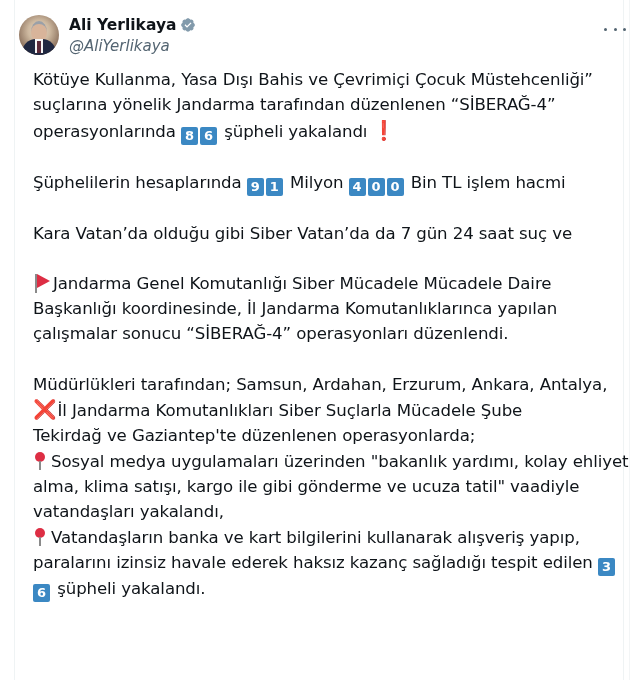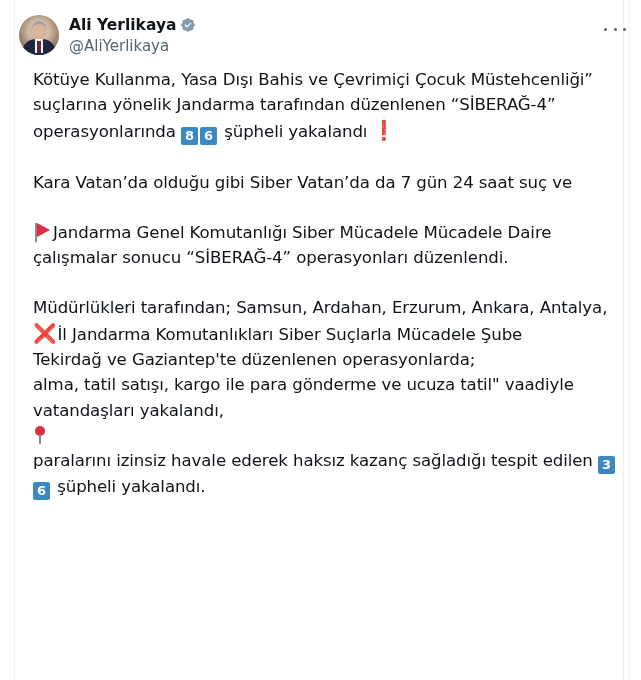--- a/index.html
+++ b/index.html
@@ -12,21 +12,21 @@
   .avatar { position: absolute; left: 0; top: 0; width: 40px; height: 40px; border-radius: 50%;
             overflow: hidden; background: radial-gradient(circle at 50% 40%, #e7d7c3 0%, #cdb89f 35%, #8e7460 70%, #5a4638 100%); }
   .avatar .face { position: absolute; left: 12px; top: 6px; width: 16px; height: 19px; border-radius: 50%;
                   background: #d8b49a; border-top: 3px solid #9aa0a8; }
   .avatar .suit { position: absolute; left: 3px; top: 24px; width: 34px; height: 20px; border-radius: 14px 14px 0 0; background: #1f2740; }
   .avatar .shirt { position: absolute; left: 16px; top: 24px; width: 8px; height: 14px; background: #f4f4f4; }
   .avatar .tie { position: absolute; left: 18px; top: 26px; width: 4px; height: 12px; background: #5b2a3a; }
   .name-row { position: absolute; left: 50px; top: 0px; display: flex; align-items: center; height: 20px; text-align: center; }
   .display-name { font-weight: bold; font-size: 15.5px; color: #0f1419; }
   .verified { display: inline-block; margin-left: 4px; width: 16px; height: 16px; }
-  .handle { position: absolute; left: 50px; top: 22px; font-size: 15px; color: #536471; }
+  .handle { position: absolute; left: 50px; top: 22px; font-size: 15px; color: #536471; font-style: italic; }
   .more { position: absolute; left: 585px; top: 7px; width: 22px; height: 14px; display: flex; align-items: center; justify-content: space-between; }
   .more span { width: 3px; height: 3px; border-radius: 50%; background: #536471; display: block; }
   .body { position: absolute; left: 33px; top: 67px; width: 590px; font-size: 16.6px; line-height: 25.3px; letter-spacing: -0.1px; }
   .para { margin: 0 0 25px 0; }
   .line { display: block; white-space: nowrap; }
   .kc { display: inline-block; width: 17px; height: 18px; background: #3b88c3; color: #fff; border-radius: 2px;
         font-weight: bold; font-size: 13px; line-height: 18px; text-align: center; vertical-align: -3px; margin-right: 2px; }
   .excl { color: #dd2e44; font-weight: bold; font-size: 19px; }
   .flag { display: inline-block; width: 18px; height: 20px; position: relative; vertical-align: -4px; margin-right: 2px; }
   .flag:before { content: ""; position: absolute; left: 2px; top: 1px; width: 2px; height: 19px; background: #8a8a8a; }
@@ -66,34 +66,37 @@
 </div>
 
 <div class="body">
   <div class="para">
     <span class="line">Kötüye Kullanma, Yasa Dışı Bahis ve Çevrimiçi Çocuk Müstehcenliği”</span>
     <span class="line">suçlarına yönelik Jandarma tarafından düzenlenen “SİBERAĞ-4”</span>
     <span class="line"><span>operasyonlarında </span><span class="kc">8</span><span class="kc">6</span><span> şüpheli yakalandı </span><span class="excl">❗</span></span>
   </div>
 
   <div class="para">
+    <span class="line"><span>Şüphelilerin hesaplarında </span><span class="kc">9</span><span class="kc">1</span><span> Milyon </span><span class="kc">4</span><span class="kc">0</span><span class="kc">0</span><span> Bin TL işlem hacmi</span></span>
   </div>
 
   <div class="para">
     <span class="line">Kara Vatan’da olduğu gibi Siber Vatan’da da 7 gün 24 saat suç ve</span>
   </div>
 
   <div class="para">
     <span class="line"><span class="flag"></span><span>Jandarma Genel Komutanlığı Siber Mücadele Mücadele Daire</span></span>
+    <span class="line">Başkanlığı koordinesinde, İl Jandarma Komutanlıklarınca yapılan</span>
     <span class="line">çalışmalar sonucu “SİBERAĞ-4” operasyonları düzenlendi.</span>
   </div>
 
   <div class="para">
     <span class="line">Müdürlükleri tarafından; Samsun, Ardahan, Erzurum, Ankara, Antalya,</span>
     <span class="line"><span class="cross">❌</span><span>İl Jandarma Komutanlıkları Siber Suçlarla Mücadele Şube</span></span>
     <span class="line">Tekirdağ ve Gaziantep'te düzenlenen operasyonlarda;</span>
-    <span class="line">alma, tatil satışı, kargo ile para gönderme ve ucuza tatil" vaadiyle</span>
+    <span class="line"><span class="pin"></span><span>Sosyal medya uygulamaları üzerinden "bakanlık yardımı, kolay ehliyet</span></span>
+    <span class="line">alma, klima satışı, kargo ile gibi gönderme ve ucuza tatil" vaadiyle</span>
     <span class="line">vatandaşları yakalandı,</span>
-    <span class="line"><span class="pin"></span></span>
+    <span class="line"><span class="pin"></span><span>Vatandaşların banka ve kart bilgilerini kullanarak alışveriş yapıp,</span></span>
     <span class="line"><span>paralarını izinsiz havale ederek haksız kazanç sağladığı tespit edilen </span><span class="kc">3</span></span>
     <span class="line"><span class="kc">6</span><span> şüpheli yakalandı.</span></span>
   </div>
 </div>
 
 </body></html>

